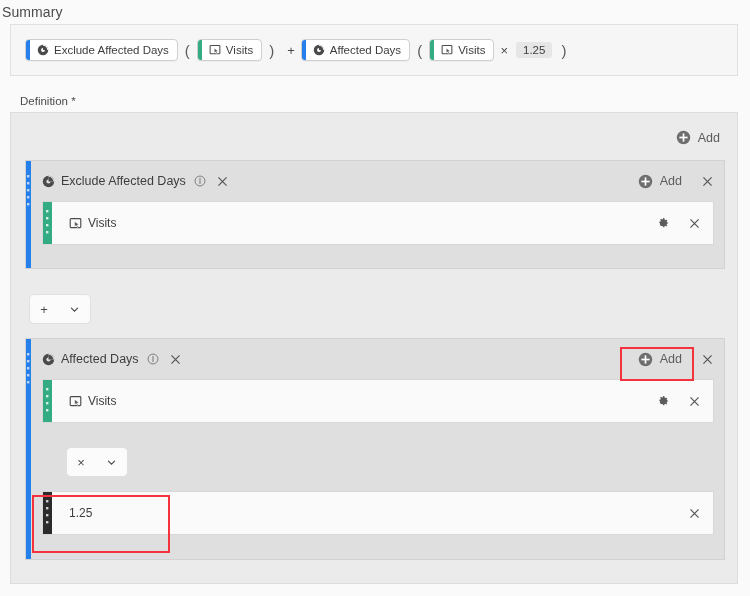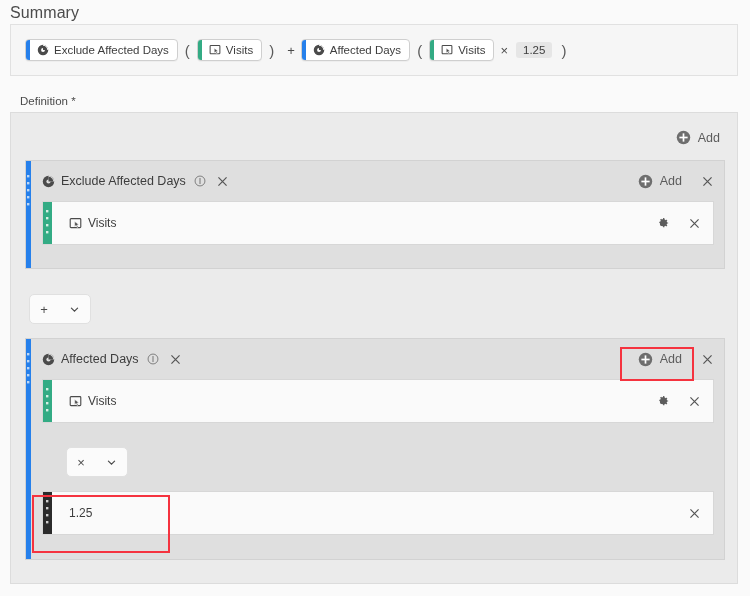--- a/index.html
+++ b/index.html
@@ -7,22 +7,22 @@
     width: 750px; height: 596px;
     background: #fafafa;
     font-family: "Liberation Sans", sans-serif;
     color: #4b4b4b;
     overflow: hidden;
   }
   .page { position: relative; width: 750px; height: 596px; background: #fafafa; }
 
   
   .summary-label {
-    position: absolute; left: 10px; top: 4px;
-    font-size: 16px; color: #4b4b4b; letter-spacing: .1px;
+    position: absolute; left: 2px; top: 4px;
+    font-size: 14px; color: #4b4b4b; letter-spacing: .1px;
   }
   .summary-bar {
     position: absolute; left: 10px; top: 24px;
     width: 728px; height: 52px;
     background: #f6f6f6;
     border: 1px solid #e1e1e1;
     box-sizing: border-box;
     display: flex; align-items: center;
     padding-left: 14px;
     gap: 0px;

